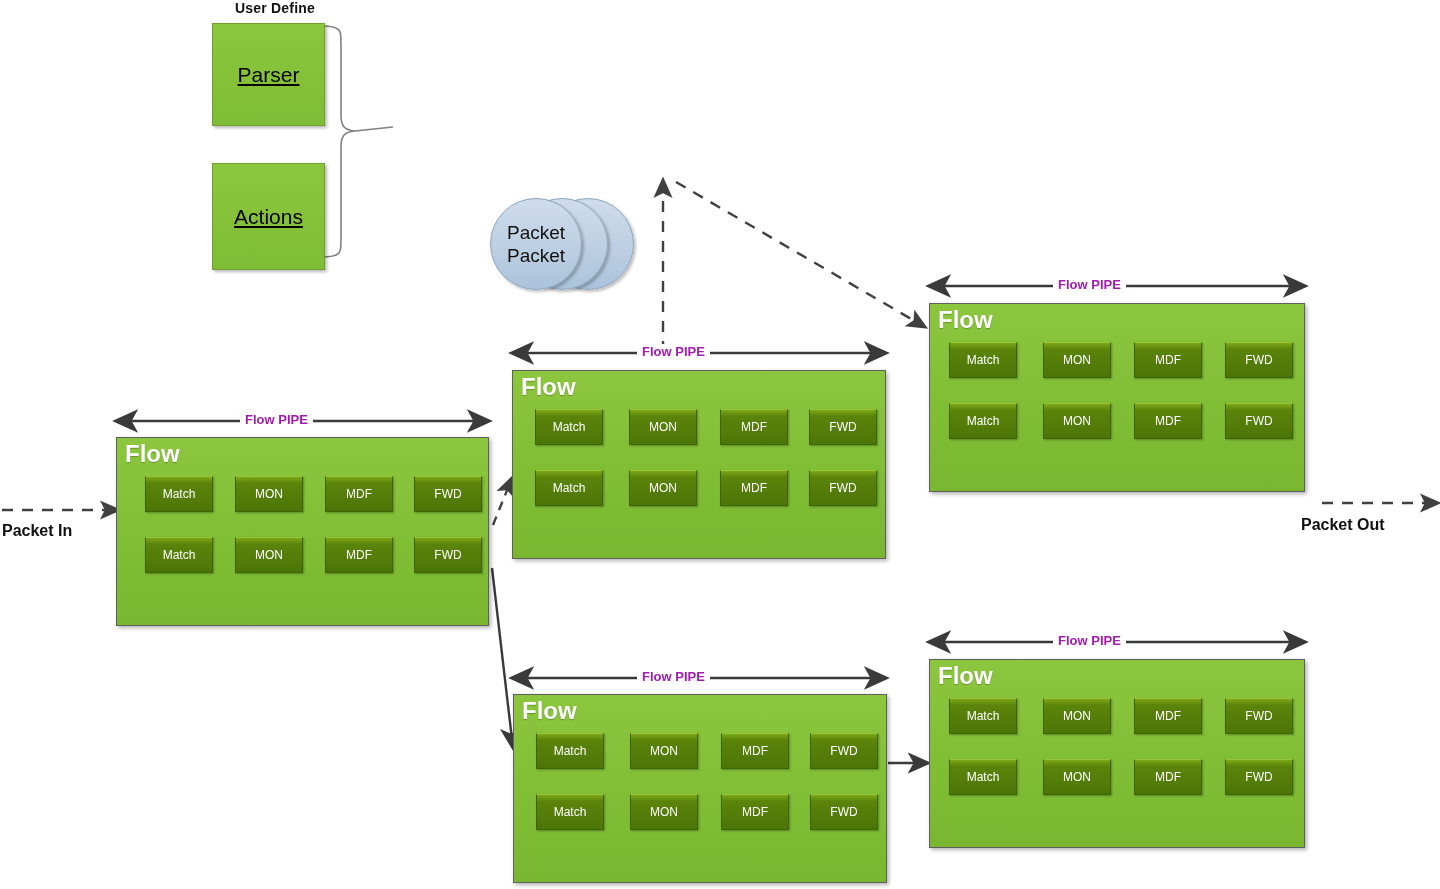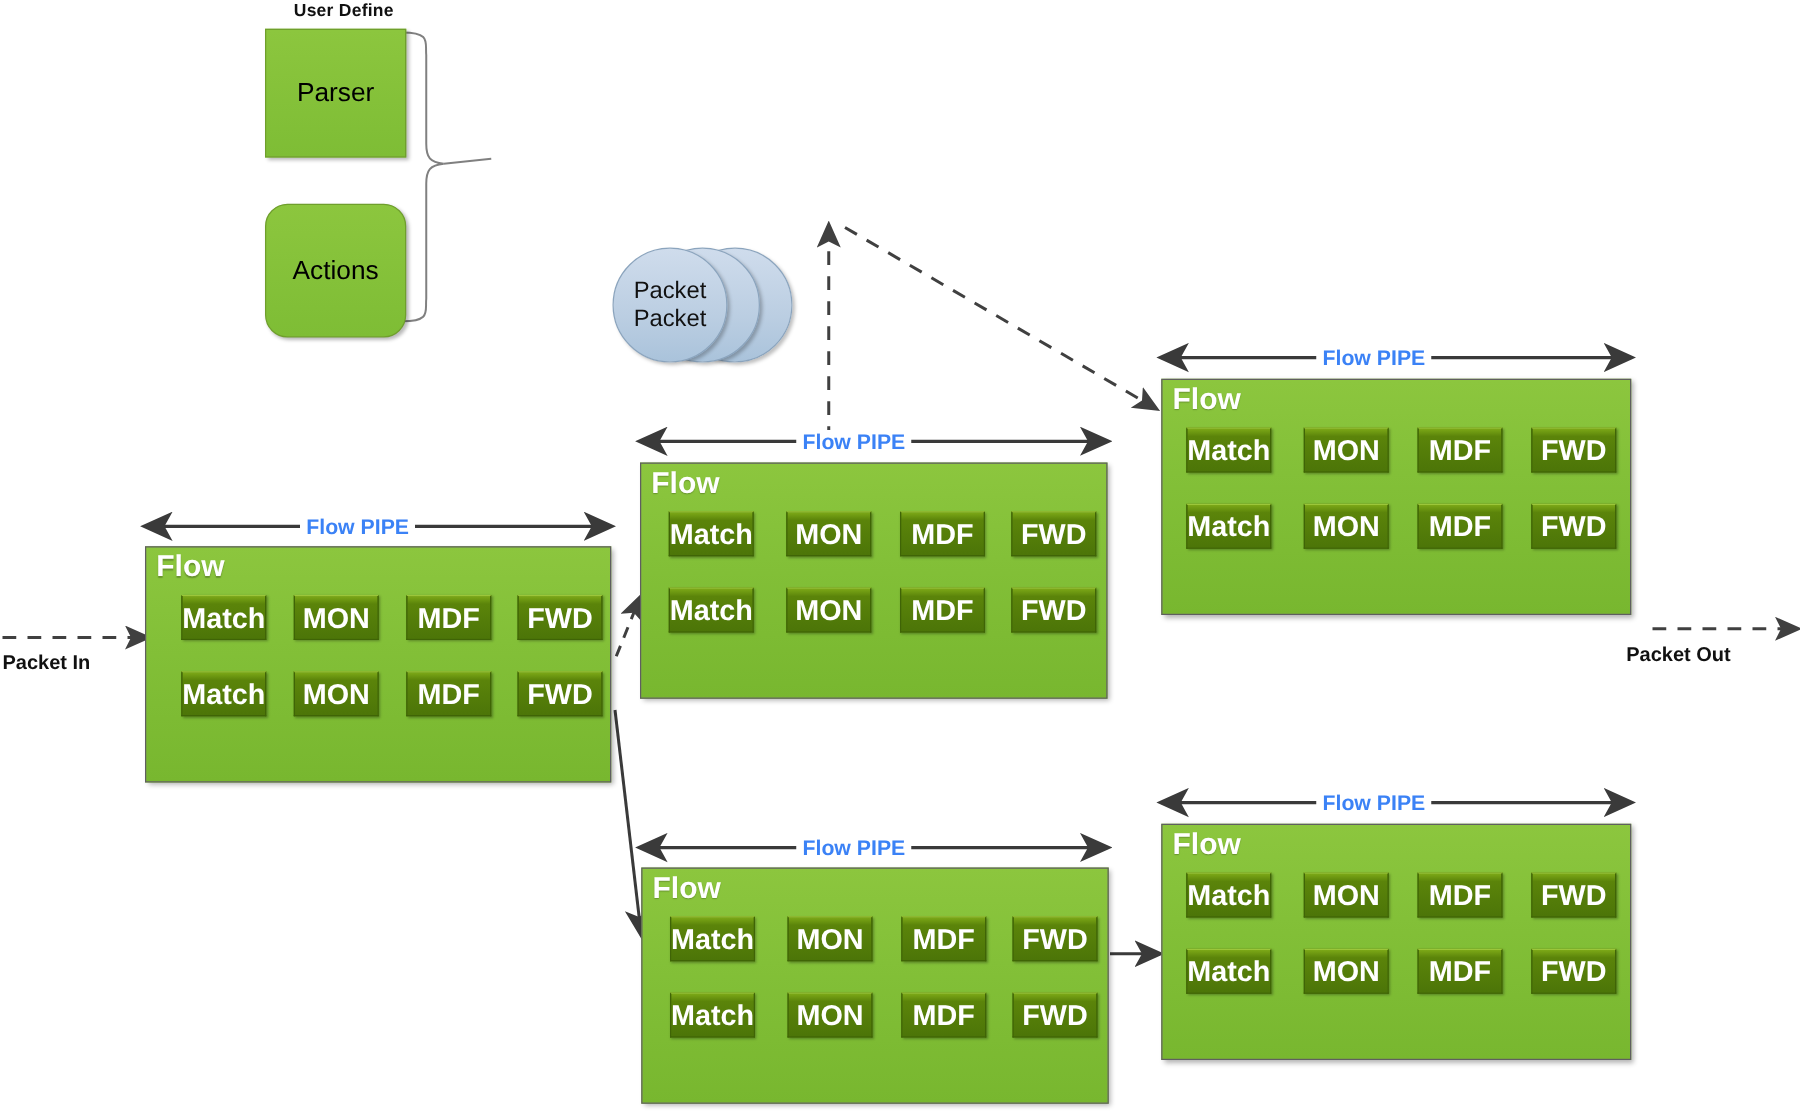--- a/index.html
+++ b/index.html
@@ -24,20 +24,21 @@
     background: linear-gradient(to bottom, #8CC63E 0%, #7EBD35 100%);
     background-color: #8CC63E;
     border: 1px solid #6f9f2c;
     box-shadow: 2px 2px 3px rgba(0,0,0,0.28);
     display: flex;
     align-items: center;
     justify-content: center;
     color: #000000;
     font-size: 21px;
     font-family: "Liberation Sans", sans-serif;
+    text-decoration: underline;
   }
   .ud-title {
     font-size: 14px;
     font-weight: bold;
     color: #111111;
     letter-spacing: 0.2px;
   }
 
   
   .sw-box {
@@ -87,31 +88,30 @@
     position: absolute;
     background: linear-gradient(to bottom, #7ca817 0%, #5b840a 18%, #4c7508 100%);
     background-color: #55800a;
     border: 1px solid #3f6406;
     border-top: 1px solid #9cc63a;
     box-shadow: 1px 1px 2px rgba(0,0,0,0.3);
     color: #ffffff;
     display: flex;
     align-items: center;
     justify-content: center;
-    font-size: 23px;
+    font-size: 12px;
     box-sizing: border-box;
-    font-weight: bold;
   }
 
   
   .pipe-label {
     position: absolute;
     font-weight: bold;
-    font-size: 17px;
-    color: #3b82f6;
+    font-size: 13px;
+    color: #a21caf;
     background: #ffffff;
     padding: 0 5px;
     white-space: nowrap;
   }
   .io-label {
     position: absolute;
     font-weight: bold;
     font-size: 16px;
     color: #111111;
     white-space: nowrap;
@@ -180,21 +180,21 @@
 
     <line x1="888" y1="763" x2="928" y2="763" stroke="#3a3a3a" stroke-width="2.4" marker-end="url(#arrEndSolid)"></line>
   </svg>
 
   <div class="abs ud-title" style="left:225px; top:0px;margin-left:10px;">User Define</div>
 
   <div class="abs ud-box" style="left:212px; top:23px; width:111px; height:101px;">
     <span>Parser</span>
   </div>
 
-  <div class="abs ud-box" style="left:212px; top:163px; width:111px; height:105px;border-radius:18px;">
+  <div class="abs ud-box" style="left:212px; top:163px; width:111px; height:105px;">
     <span>Actions</span>
   </div>
 
 
   <div class="abs" style="left:490px; top:196px; width:160px; height:94px;">
     <div class="abs pp-circle" style="left:52px; top:2px; width:90px; height:90px;"></div>
     <div class="abs pp-circle" style="left:26px; top:2px; width:90px; height:90px;"></div>
     <div class="abs pp-circle" style="left:0px; top:2px; width:90px; height:90px; display:flex; align-items:center; justify-content:center;">
       <div class="pp-label"><span>Packet</span><br><span>Packet</span></div>
     </div>

